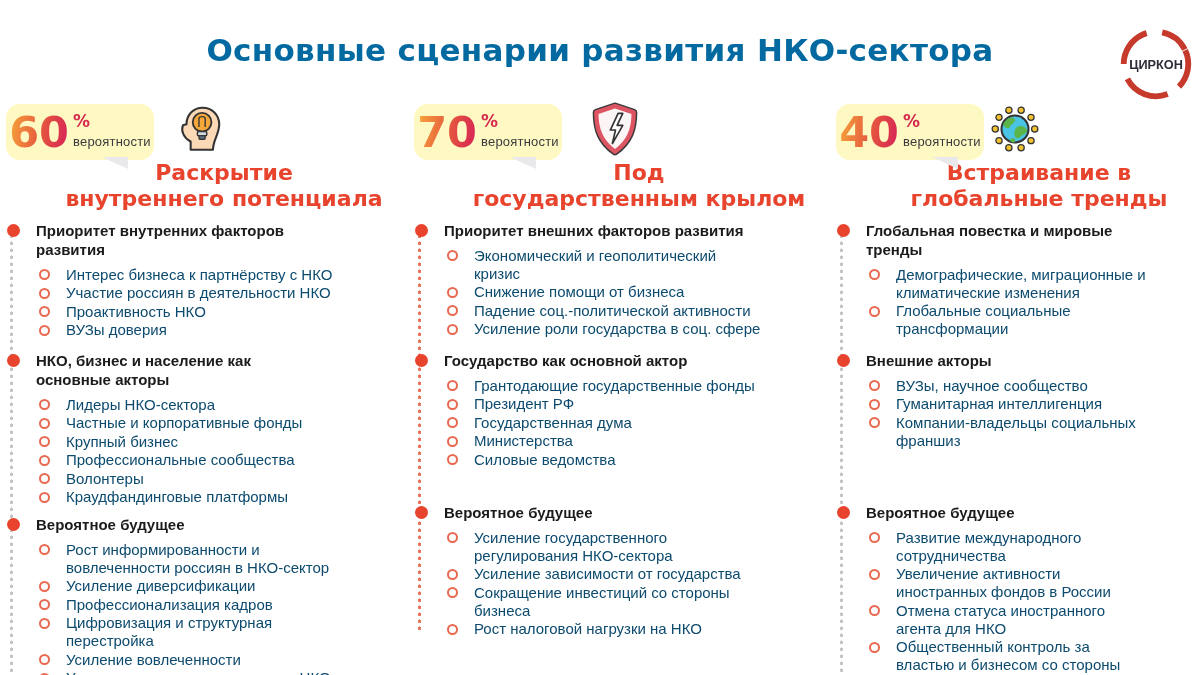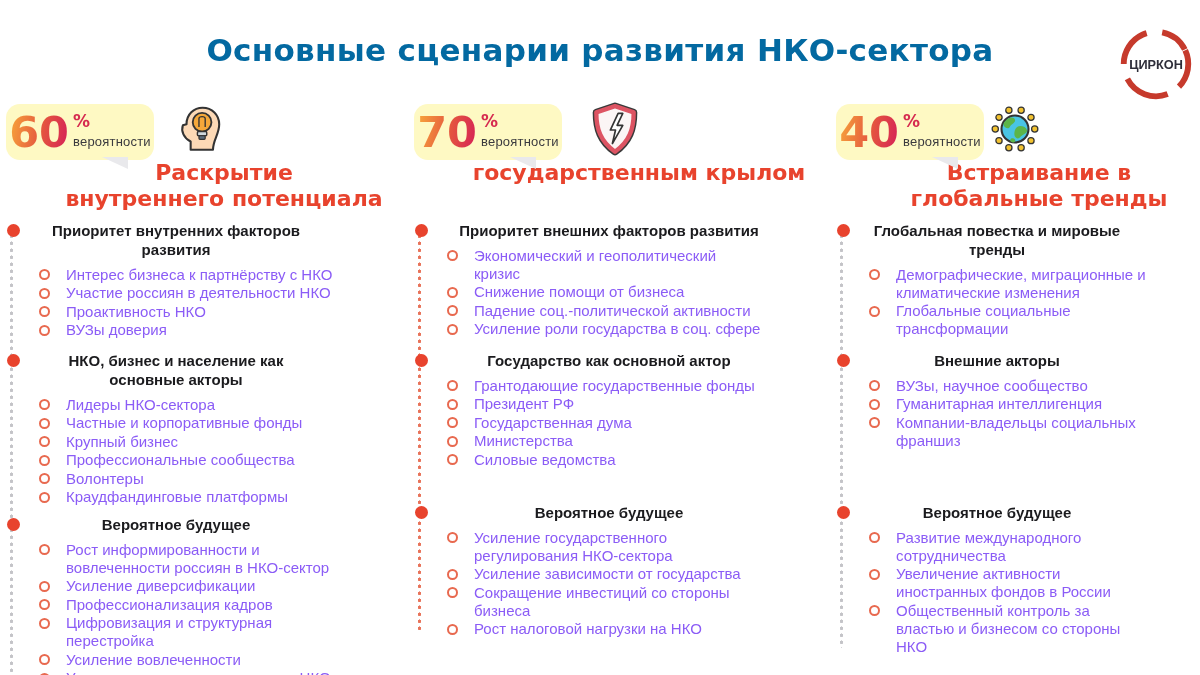--- a/index.html
+++ b/index.html
@@ -67,34 +67,34 @@
   }
   .col-2 .dots{
     background-image:radial-gradient(circle at 2.5px 3.2px,#e8745b 1.6px,transparent 1.9px);
   }
 
   .section{margin:0;}
   .sec-0{min-height:130px;}
   .sec-1{min-height:152px;}
 
   .sec-heading{
-    position:relative;margin:0;font-weight:bold;font-size:15px;line-height:1.25;color:#1b1b1e;text-align:center;
+    position:relative;margin:0;font-weight:bold;font-size:15px;line-height:1.25;color:#1b1b1e;
   }
   .sec-heading::before{
     content:"";position:absolute;left:-29px;top:2px;width:13px;height:13px;
     border-radius:50%;background:#e8432d;
   }
   .col-1 .sec-heading{max-width:280px;}
   .col-2 .sec-heading{max-width:330px;}
   .col-3 .sec-heading{max-width:262px;}
 
   .bullet-list{list-style:none;margin:6px 0 10px;padding:0;}
   .bullet-list li{
     position:relative;padding-left:30px;margin:0 0 .5px;
-    font-size:15px;line-height:1.2;color:#8b5cf6;
+    font-size:15px;line-height:1.2;color:#0c4a6e;
   }
   .bullet-list li::before{
     content:"";position:absolute;left:3px;top:3.5px;width:7px;height:7px;
     border:2.5px solid #e8694f;border-radius:50%;background:transparent;
   }
   .col-1 .bullet-list li{max-width:280px;}
   .col-2 .bullet-list li{max-width:288px;}
   .col-3 .bullet-list li{max-width:250px;}
 
   .bottom-bar{position:absolute;left:0;bottom:0;width:1200px;height:5px;background:#d8d8db;}
@@ -182,20 +182,21 @@
             </span>
           </div>
           <div class="col-icon">
             <svg viewBox="0 0 52 52">
               <path d="M26 4 L44 10 C44 26 40 38 26 48 C12 38 8 26 8 10 Z" fill="#fbf5f5" stroke="#3a3a3a" stroke-width="7" stroke-linejoin="round"></path>
               <path d="M26 4 L44 10 C44 26 40 38 26 48 C12 38 8 26 8 10 Z" fill="#fbf5f5" stroke="#dd5463" stroke-width="4.2" stroke-linejoin="round"></path>
               <path d="M29 11 L21.5 27 L26.5 27 L23.5 40 L33.5 22.5 L28 22.5 L33.5 11 Z" fill="#fff" stroke="#333" stroke-width="1.6" stroke-linejoin="round"></path>
             </svg>
           </div>
           <div class="col-title">
+            <div class="title-line">Под</div>
             <div class="title-line">государственным крылом</div>
           </div>
         </div>
         <div class="col-body">
           <div class="dots"></div>
           <div class="section sec-0">
             <p class="sec-heading">Приоритет внешних факторов развития</p>
             <ul class="bullet-list">
               <li>Экономический и геополитический кризис</li>
               <li>Снижение помощи от бизнеса</li>
@@ -273,20 +274,21 @@
               <li>ВУЗы, научное сообщество</li>
               <li>Гуманитарная интеллигенция</li>
               <li>Компании-владельцы социальных франшиз</li>
             </ul>
           </div>
           <div class="section sec-2">
             <p class="sec-heading">Вероятное будущее</p>
             <ul class="bullet-list">
               <li>Развитие международного сотрудничества</li>
               <li>Увеличение активности иностранных фондов в России</li>
+              <li>Отмена статуса иностранного агента для НКО</li>
               <li>Общественный контроль за властью и бизнесом со стороны НКО</li>
             </ul>
           </div>
         </div>
       </div>
     </div>
 
   <div class="bottom-bar"></div>
 </div>
 

